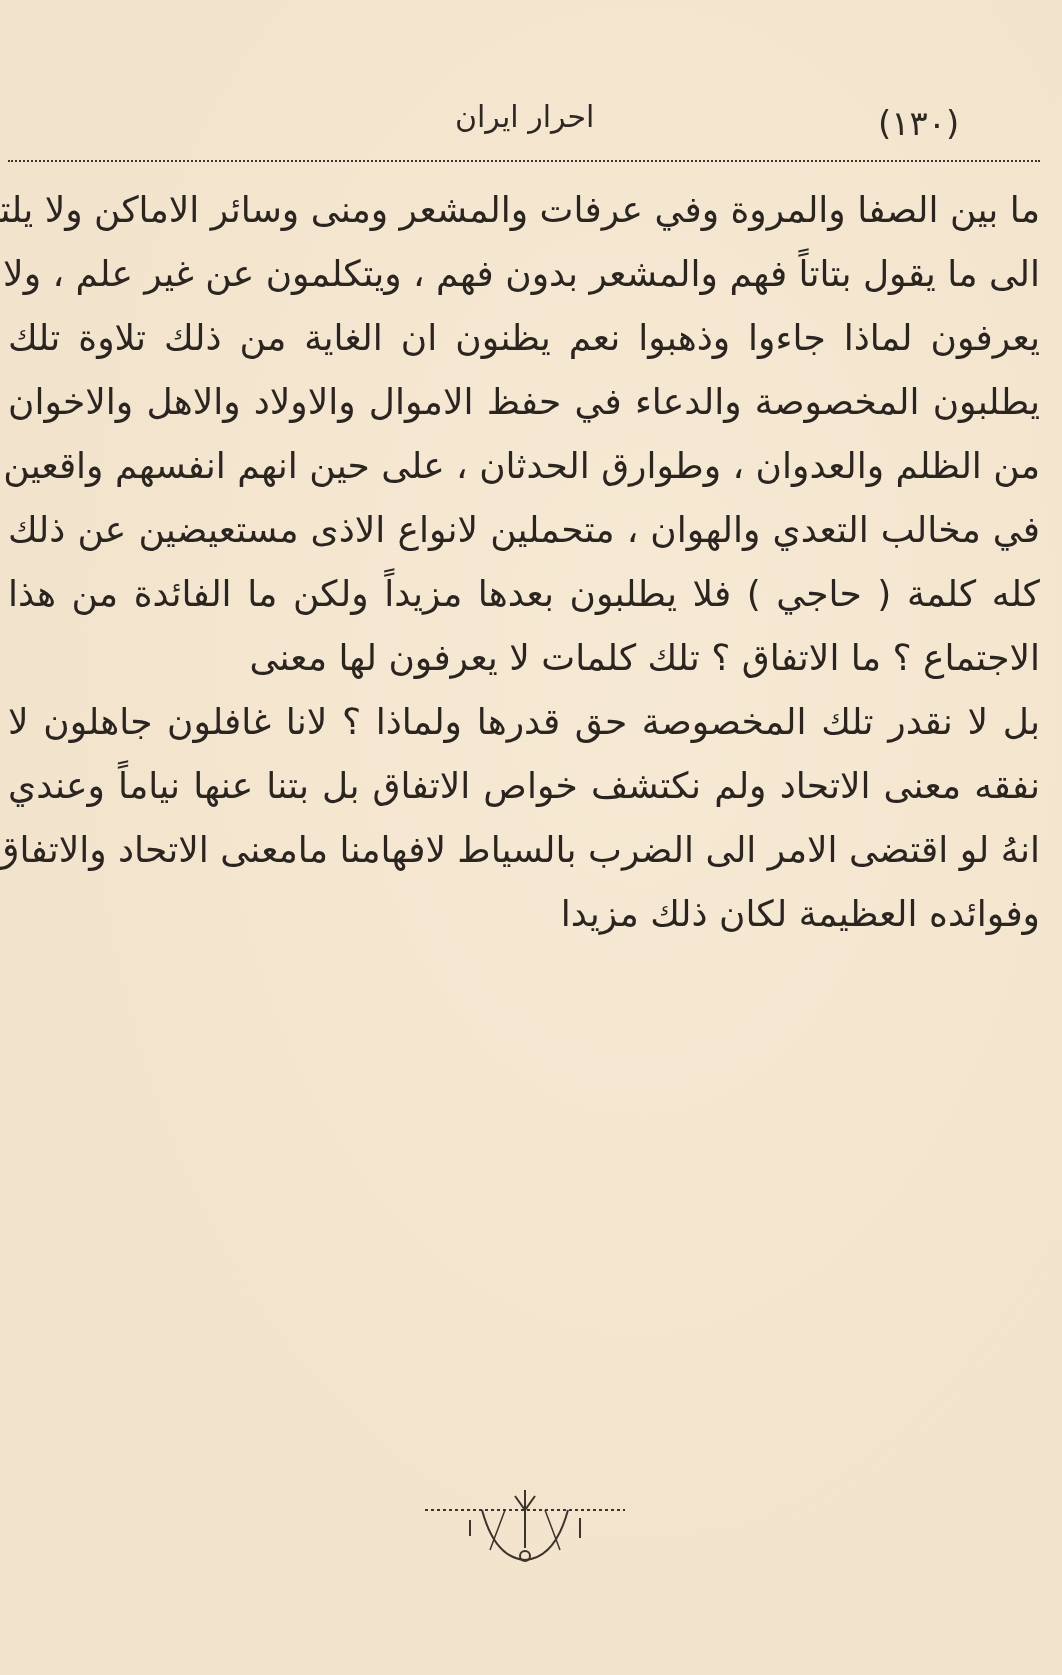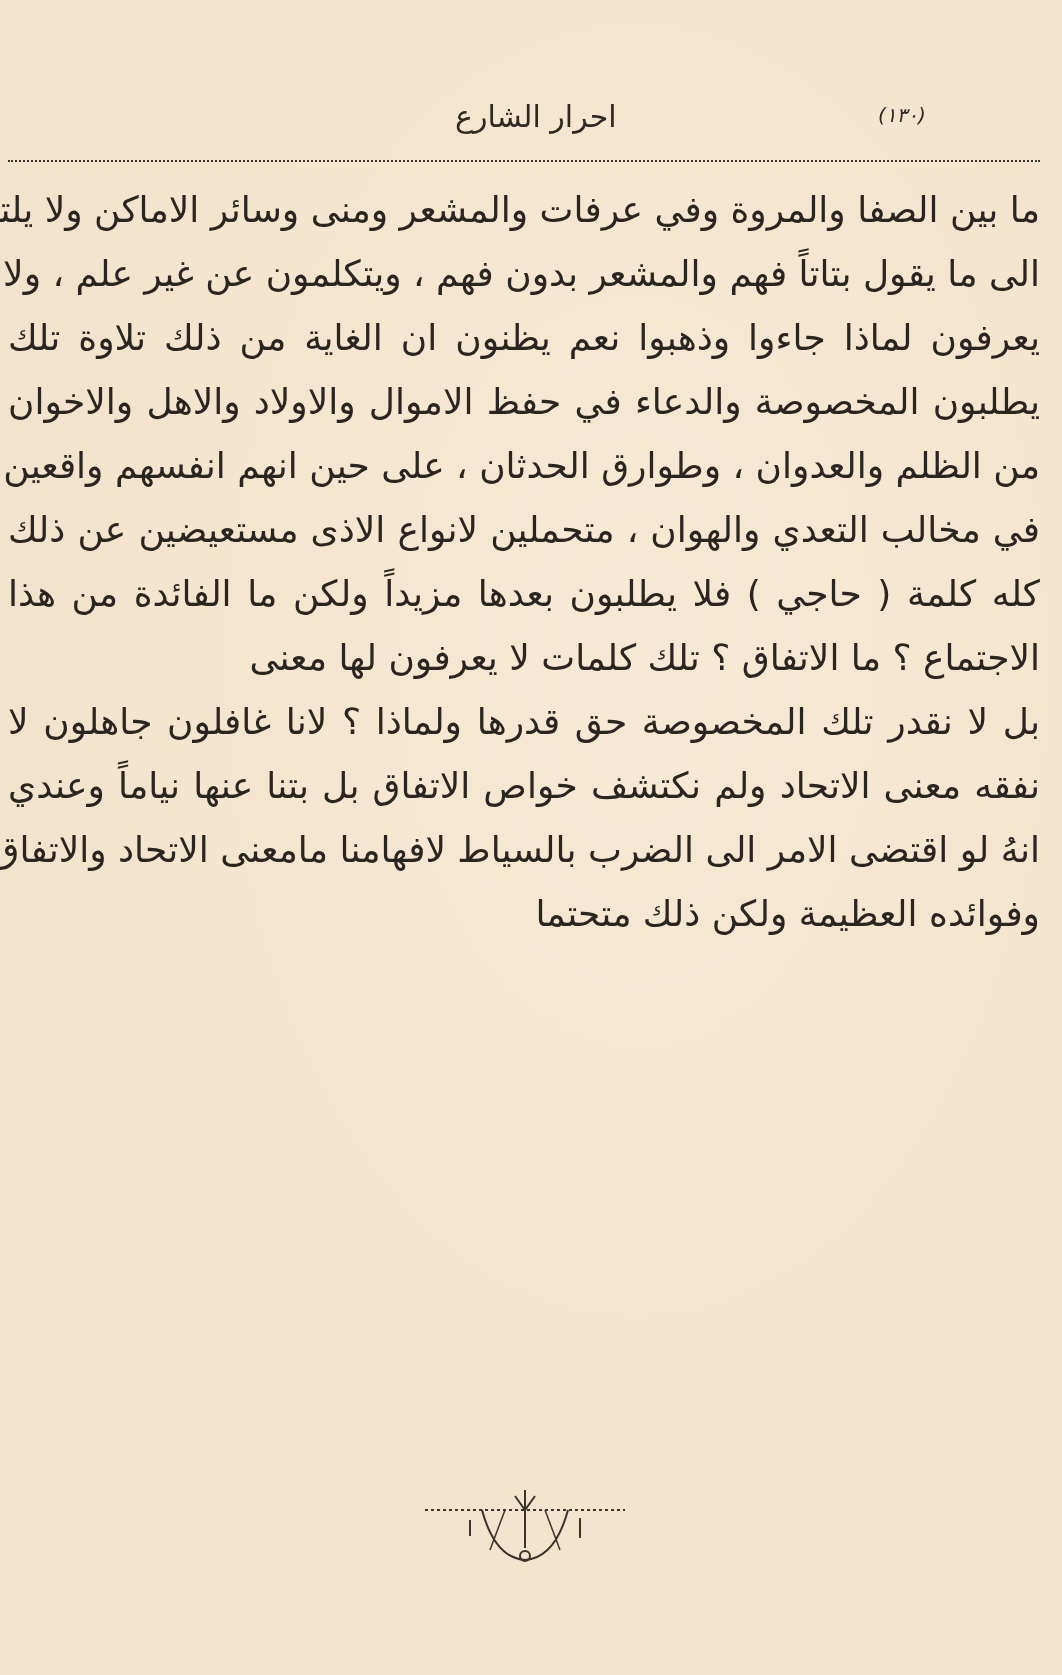--- a/index.html
+++ b/index.html
@@ -14,21 +14,21 @@
     position:absolute; left:0; top:0; width:1062px; height:1675px;
     background:
       radial-gradient(ellipse at 60% 40%, rgba(255,245,225,0.35), rgba(0,0,0,0) 70%),
       #f2e3cc;
   }
   .header {
     position:absolute; left:0; top:95px; width:1062px; height:50px;
   }
   .page-number {
     position:absolute; left:878px; top:8px;
-    font-size:20px; direction:rtl; color:#2e2822;font-style:italic;
+    font-size:34px; direction:rtl; color:#2e2822;
   }
   .running-title {
     position:absolute; left:455px; top:4px;
     font-size:30px; direction:rtl; color:#2e2822;
   }
   .rule {
     position:absolute; left:8px; top:160px; width:1032px; height:0;
     border-top:2px dotted #3b342c;
   }
   .body-text {
@@ -46,38 +46,38 @@
     position:absolute; left:420px; top:1488px; width:210px; height:80px;
   }
 </style>
 </head>
 <body>
 
 <div class="page">
 
   <div class="header">
     <span class="page-number">(١٣٠)</span>
-    <span class="running-title">احرار الشارع</span>
+    <span class="running-title">احرار ايران</span>
   </div>
 
   <div class="rule"></div>
 
   <div class="body-text">
     <span class="line">ما بين الصفا والمروة وفي عرفات والمشعر ومنى وسائر الاماكن ولا يلتفت</span>
     <span class="line">الى ما يقول بتاتاً فهم والمشعر بدون فهم ، ويتكلمون عن غير علم ، ولا</span>
     <span class="line">يعرفون لماذا جاءوا وذهبوا نعم يظنون ان الغاية من ذلك تلاوة تلك</span>
     <span class="line">يطلبون المخصوصة والدعاء في حفظ الاموال والاولاد والاهل والاخوان</span>
     <span class="line">من الظلم والعدوان ، وطوارق الحدثان ، على حين انهم انفسهم واقعين في</span>
     <span class="line">في مخالب التعدي والهوان ، متحملين لانواع الاذى مستعيضين عن ذلك</span>
     <span class="line">كله كلمة ( حاجي ) فلا يطلبون بعدها مزيداً ولكن ما الفائدة من هذا</span>
     <span class="line last">الاجتماع ؟ ما الاتفاق ؟ تلك كلمات لا يعرفون لها معنى</span>
     <span class="line">بل لا نقدر تلك المخصوصة حق قدرها ولماذا ؟ لانا غافلون جاهلون لا</span>
     <span class="line">نفقه معنى الاتحاد ولم نكتشف خواص الاتفاق بل بتنا عنها نياماً وعندي</span>
     <span class="line">انهُ لو اقتضى الامر الى الضرب بالسياط لافهامنا مامعنى الاتحاد والاتفاق</span>
-    <span class="line last">وفوائده العظيمة ولكن ذلك متحتما</span>
+    <span class="line last">وفوائده العظيمة لكان ذلك مزيدا</span>
   </div>
 
   <div class="ornament">
     <svg width="210" height="80" viewBox="0 0 210 80">
       <line x1="5" y1="22" x2="205" y2="22" stroke="#3b342c" stroke-width="2" stroke-dasharray="3 3"></line>
       <line x1="105" y1="2" x2="105" y2="60" stroke="#3b342c" stroke-width="2"></line>
       <path d="M95 8 L105 22 L115 8" fill="none" stroke="#3b342c" stroke-width="2"></path>
       <path d="M62 22 Q75 70 105 72 Q135 70 148 22" fill="none" stroke="#3b342c" stroke-width="2"></path>
       <path d="M85 22 L70 62 M125 22 L140 62" fill="none" stroke="#3b342c" stroke-width="1.5"></path>
       <line x1="50" y1="32" x2="50" y2="48" stroke="#3b342c" stroke-width="2"></line>

